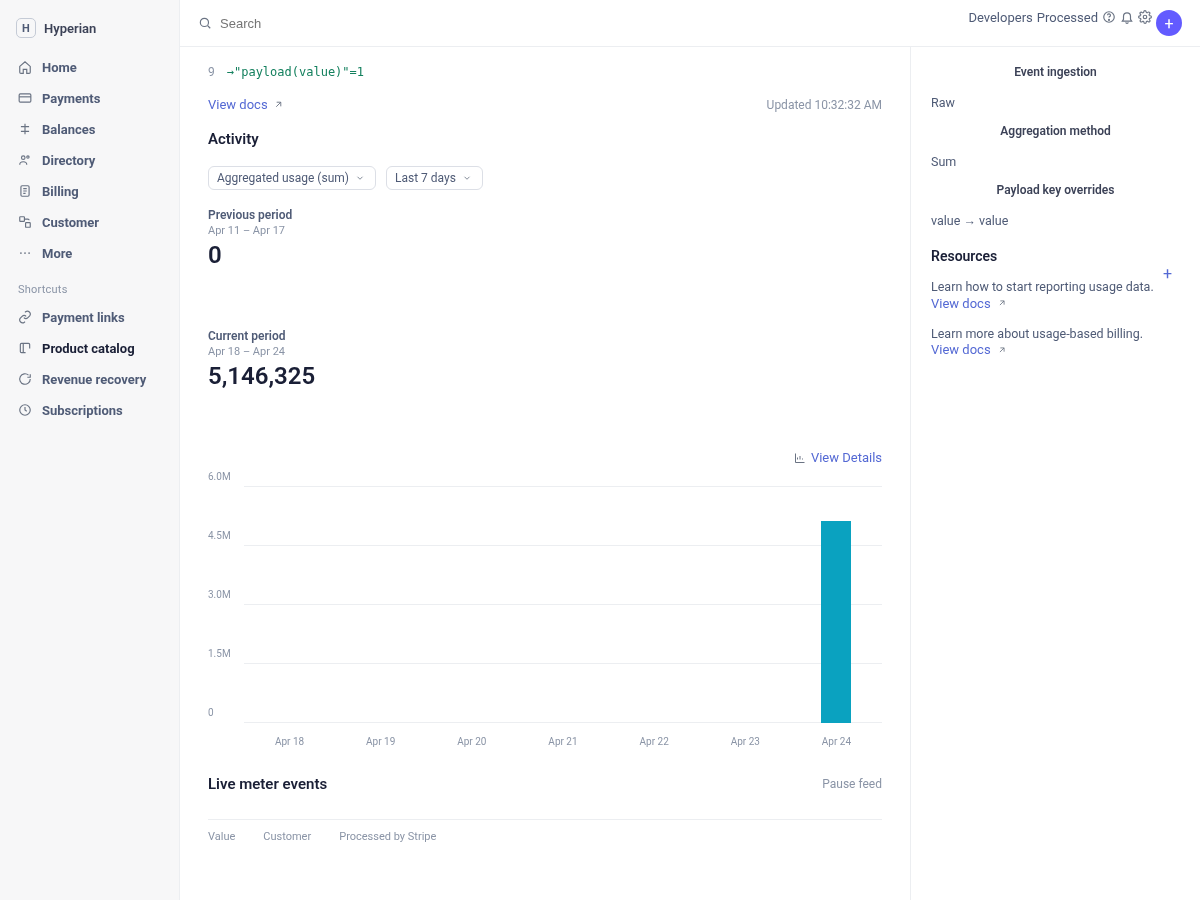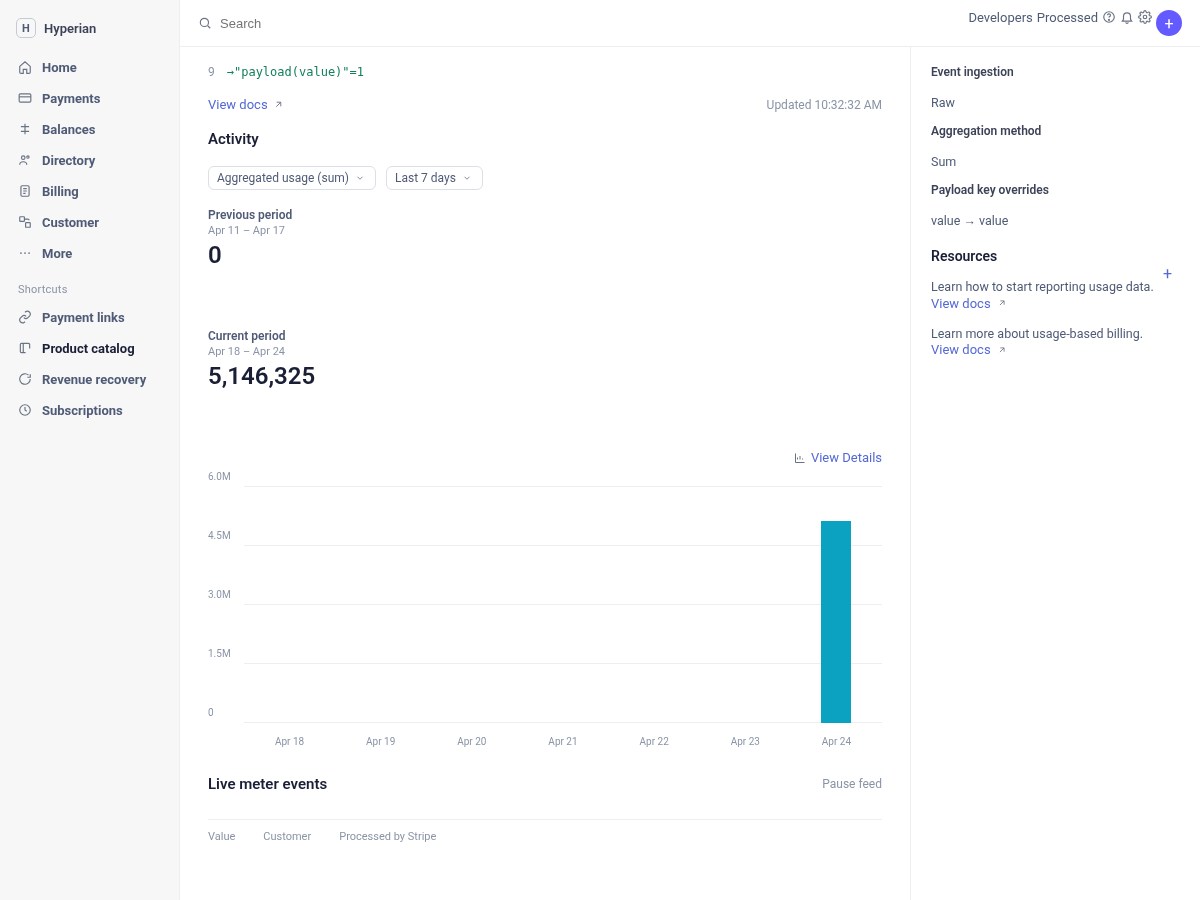--- a/index.html
+++ b/index.html
@@ -45,21 +45,21 @@
   .chart-plot { position: absolute; left: 36px; right: 0; top: 0; bottom: 24px; display: flex; align-items: flex-end; }
   .bar-slot { flex: 1; display: flex; align-items: flex-end; justify-content: center; height: 100%; position: relative; }
   .bar { width: 30px; background: #0aa2c0; }
   .xaxis { position: absolute; left: 36px; right: 0; bottom: 0; display: flex; }
   .xlabel { flex: 1; text-align: center; font-size: 10px; color: #8a94a6; }
   
   .live-header { display: flex; justify-content: space-between; align-items: center; margin-top: 10px; }
   .live-columns { display: flex; gap: 28px; font-size: 11px; color: #8a94a6; padding-top: 10px; border-top: 1px solid #eceef1; margin-top: 8px; }
   
   .rightpanel { width: 290px; border-left: 1px solid #eceef1; padding: 18px 20px; display: flex; flex-direction: column; gap: 14px; font-size: 12.5px; }
-  .rp-heading { font-size: 12px; font-weight: 600; color: #3c4257; }
+  .rp-heading { font-size: 12px; font-weight: 600; color: #3c4257; text-align: center; }
   .rp-value { font-size: 12.5px; color: #4f5b76; margin-top: 16px; }
   .rp-section-title { font-size: 14px; font-weight: 600; color: #1a1f36; margin-top: 6px; }
   .rp-text { font-size: 12.5px; color: #4f5b76; line-height: 1.4; }
   .add-plus { position: absolute; right: 8px; color: #5469d4; font-size: 16px; cursor: pointer; }
   .resources-row { position: relative; }
   svg { display: block; }
 </style>
 </head>
 <body>
 

